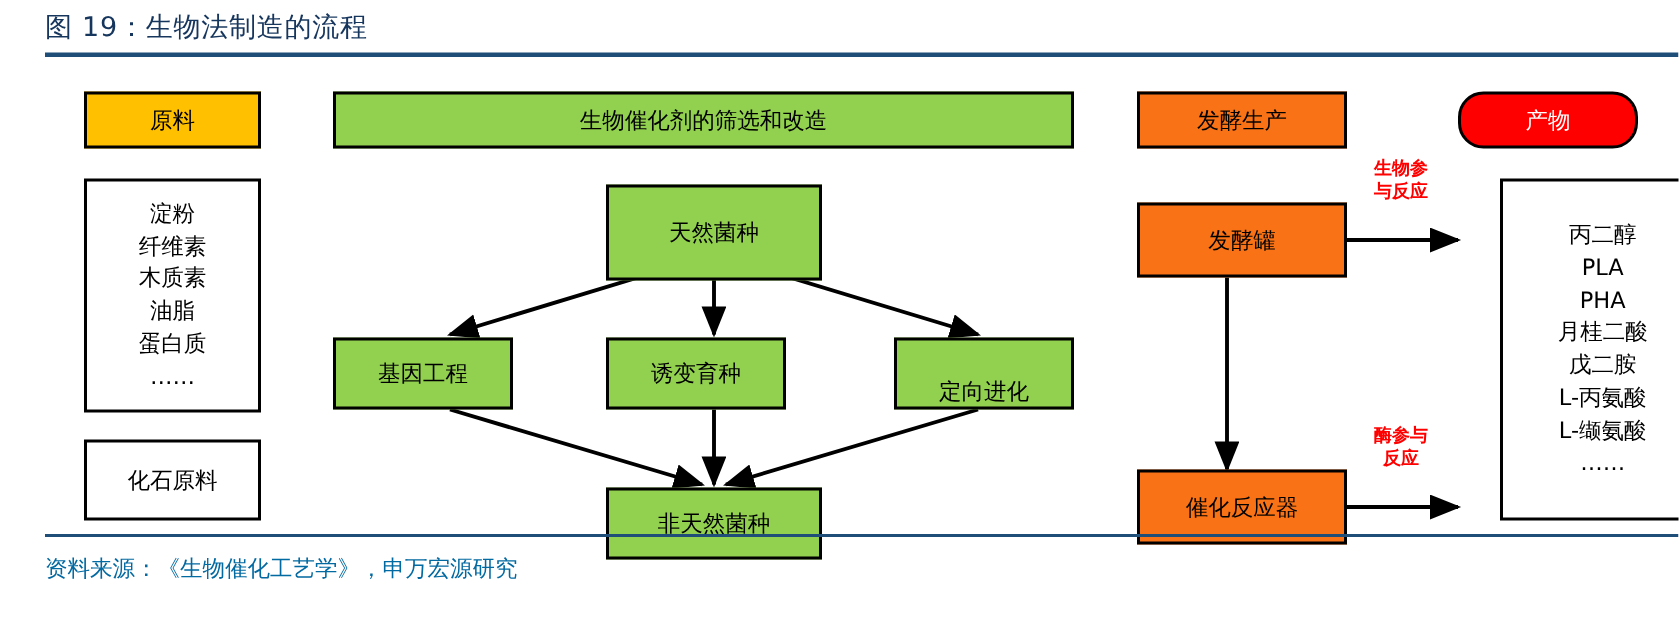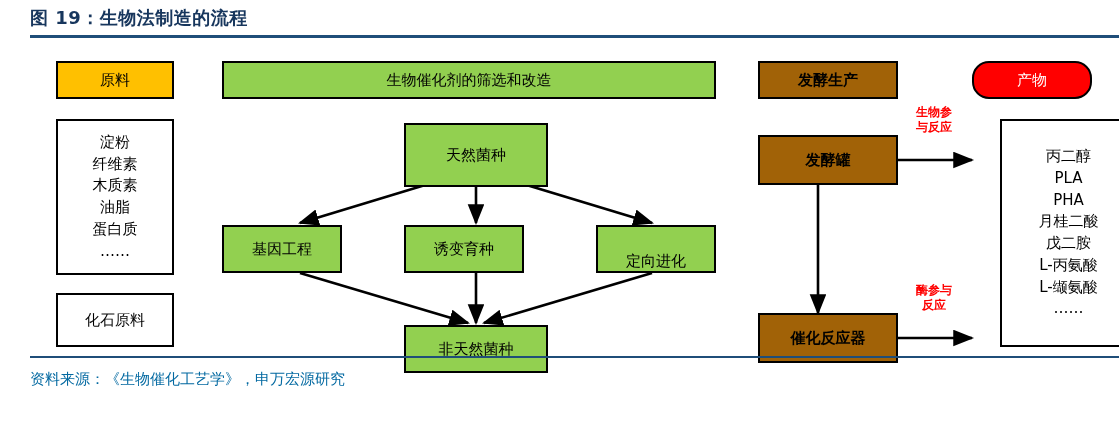--- a/index.html
+++ b/index.html
@@ -12,21 +12,21 @@
     position: relative;
     font-family: "DejaVu Sans", "Liberation Sans", sans-serif;
     overflow: hidden;
   }
 
   
   #figure-title {
     position: absolute;
     left: 30px; top: 6px;
     font-size: 18px;
-    font-weight: bold;
+    font-weight: normal;
     color: #17365D;
     letter-spacing: 0.5px;
     white-space: nowrap;
   }
   #title-rule {
     position: absolute;
     left: 30px; top: 35px;
     width: 1089px; height: 3px;
     background: #1F4E79;
   }
@@ -66,21 +66,21 @@
     align-items: center;
     justify-content: center;
     text-align: center;
     font-size: 15px;
     color: #000000;
     line-height: 1.25;
     background: #ffffff;
   }
   .node.orange { background: #FFC000; }
   .node.green  { background: #92D050; }
-  .node.blue   { background: #a16207; font-weight: bold; }
+  .node.blue   { background: #f97316; }
   .node.red    { background: #FF0000; color: #ffffff; border-radius: 17px; }
   .node.plain  { background: #ffffff; }
 
   .list-node {
     flex-direction: column;
     justify-content: center;
     font-size: 15px;
     line-height: 1.45;
   }
   .list-node .row { display: block; white-space: nowrap; }

